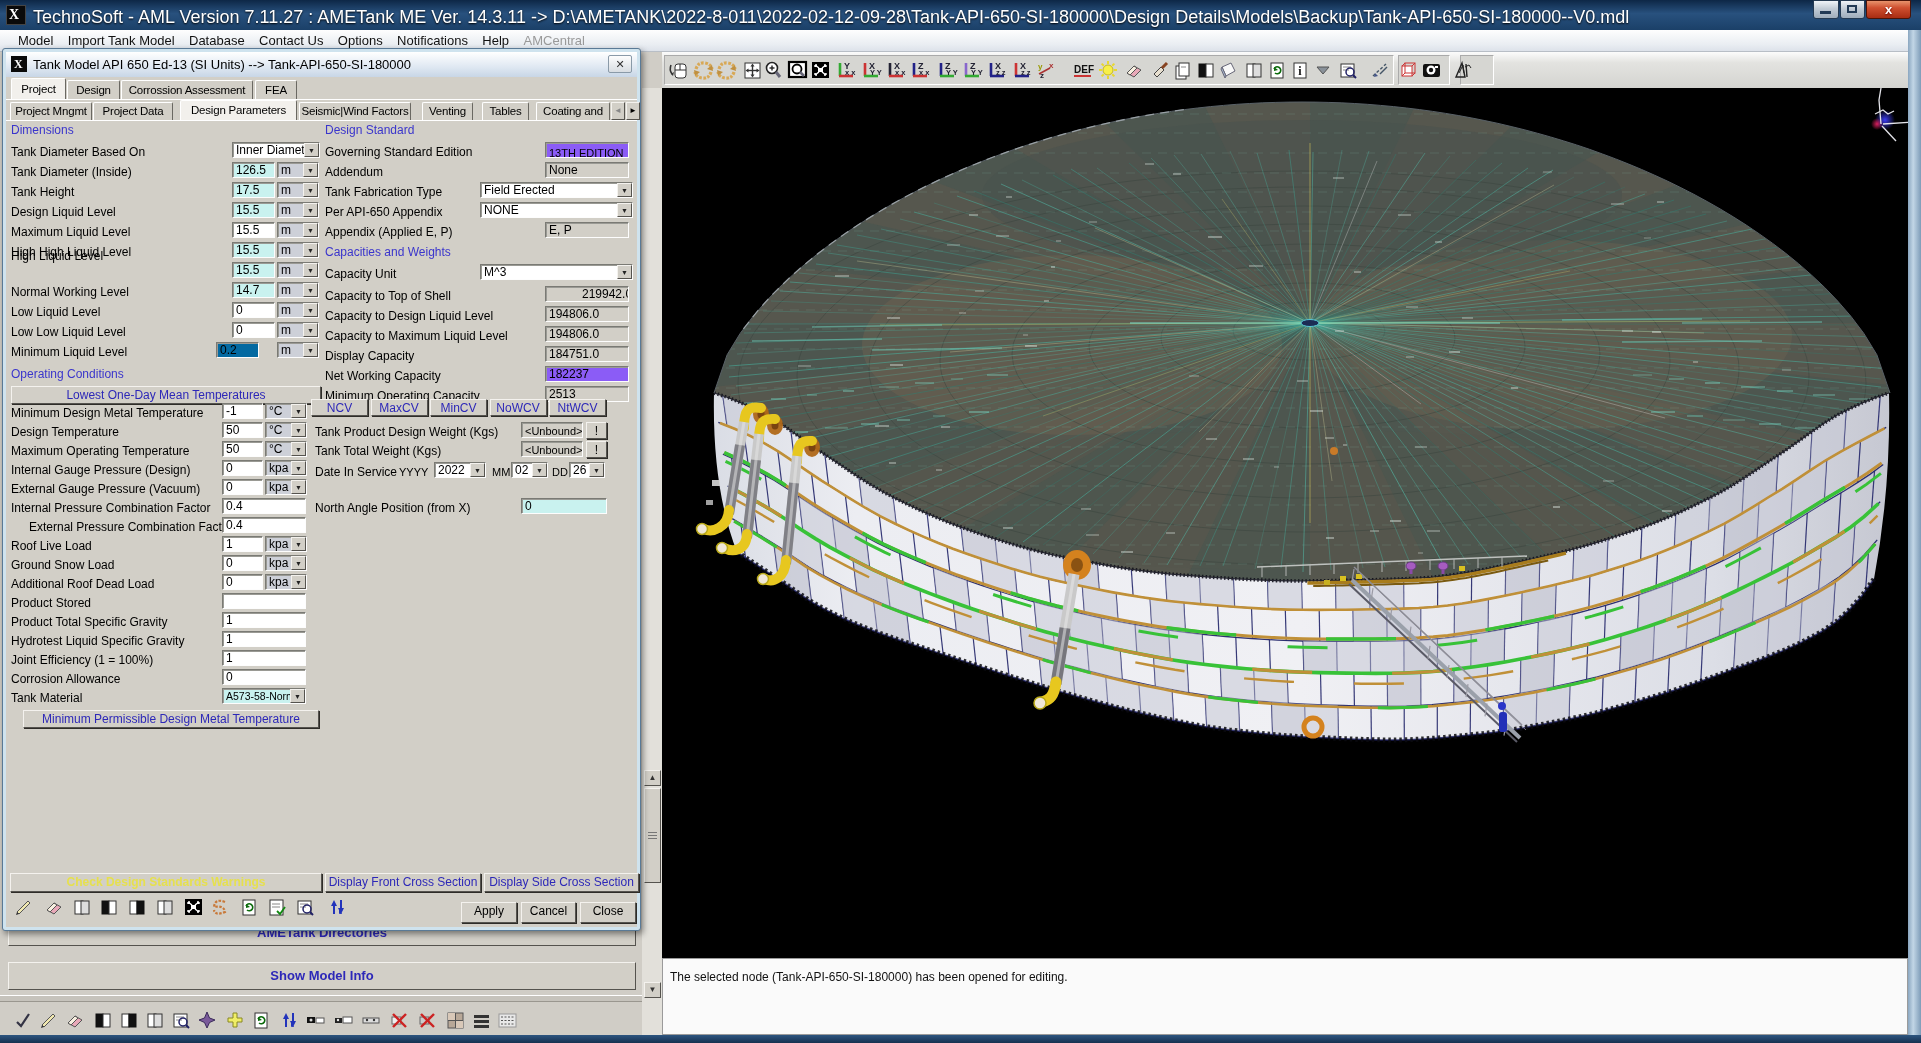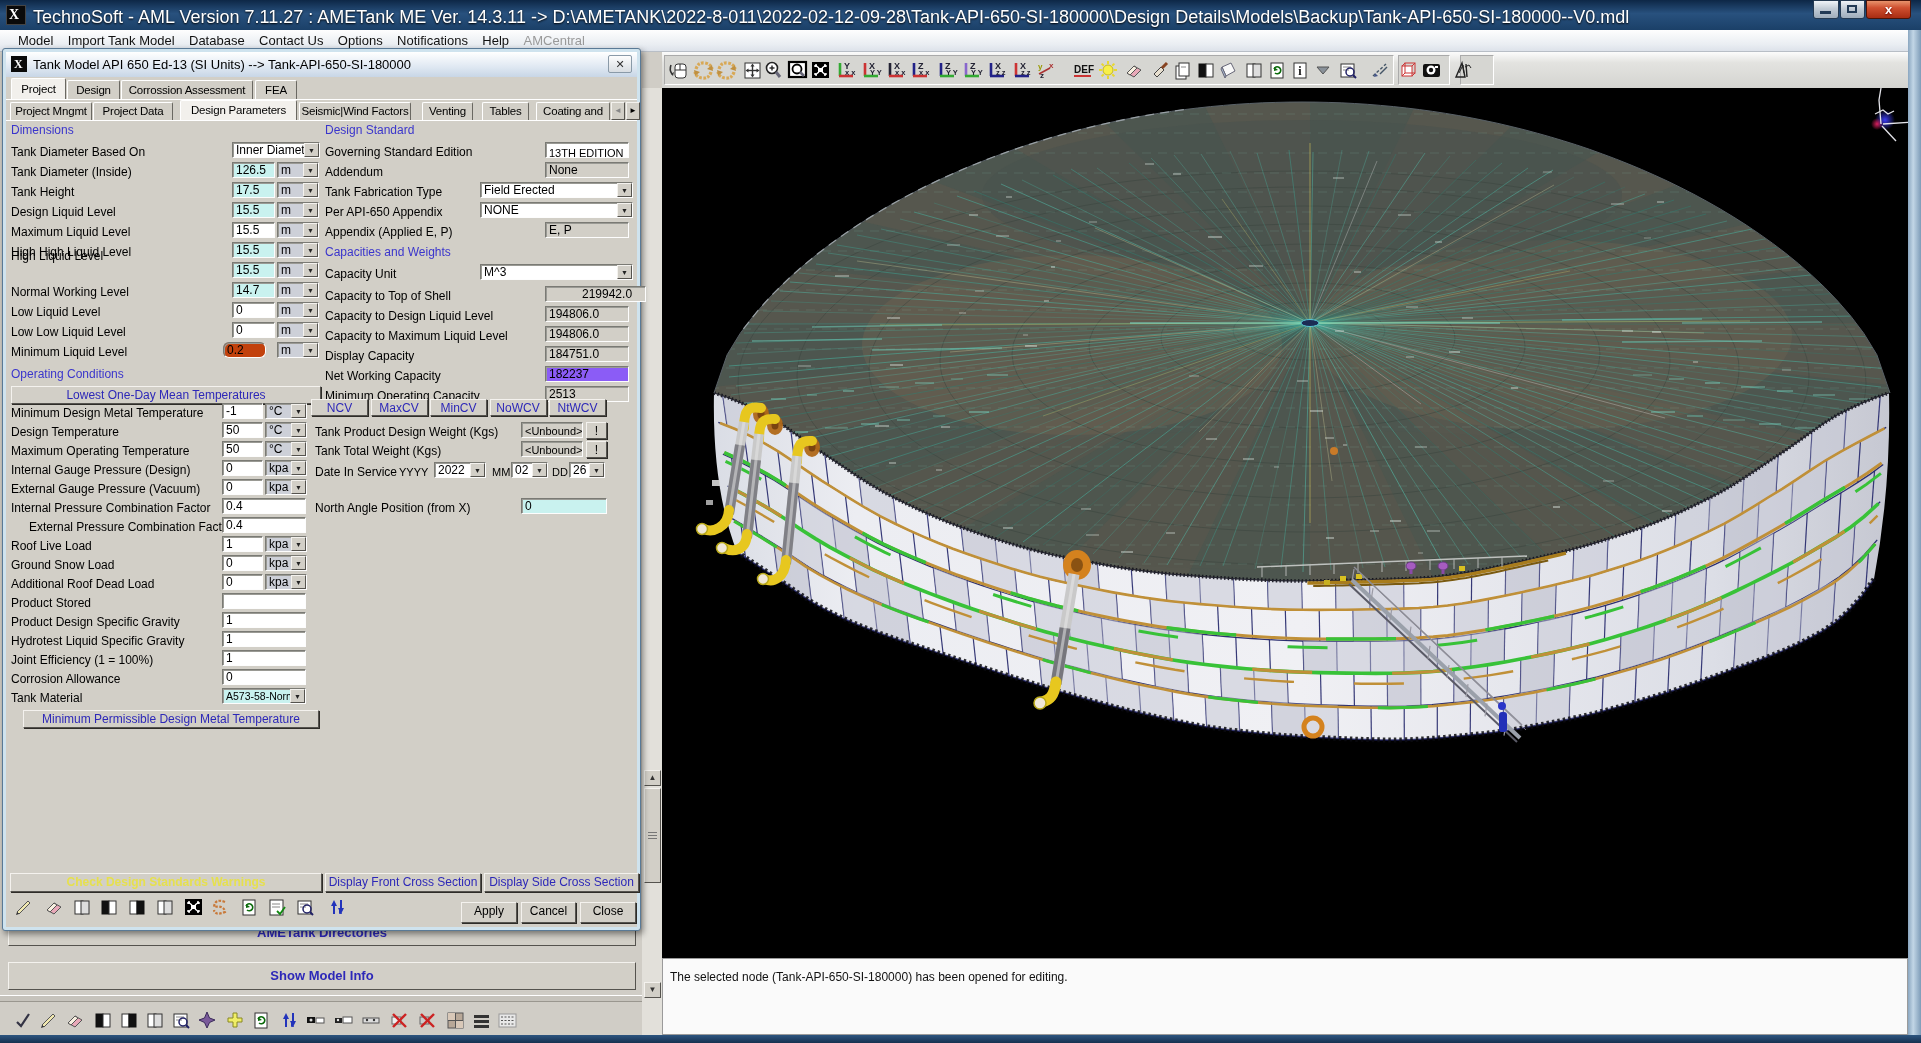--- a/index.html
+++ b/index.html
@@ -1011,30 +1011,30 @@
       <span class="dtx">m</span>
       <span class="da">▼</span>
     </div>
     <div class="lb" style="left:8px;top:277px">Low Low Liquid Level</div>
     <div class="inp" style="left:229px;top:273px;width:43px;height:16px;background:#fff;">0</div>
     <div class="inp" style="left:274px;top:273px;width:42px;height:16px;background:#cdd0d8">
       <span class="dtx">m</span>
       <span class="da">▼</span>
     </div>
     <div class="lb" style="left:8px;top:297px">Minimum Liquid Level</div>
-    <div class="inp" style="left:220px;top:293px;width:43px;height:16px;background:#c2410c;border-radius:6px;">0.2</div>
+    <div class="inp" style="left:213px;top:293px;width:43px;height:16px;background:#0369a1;">0.2</div>
     <div class="inp" style="left:274px;top:293px;width:42px;height:16px;background:#cdd0d8">
       <span class="dtx">m</span>
       <span class="da">▼</span>
     </div>
     <div class="hd" style="left:8px;top:319px">Operating Conditions</div>
     <div class="btnb" style="left:8px;top:337px;width:310px;height:18px">Lowest One-Day Mean Temperatures</div>
     <div class="hd" style="left:322px;top:75px">Design Standard</div>
     <div class="lb" style="left:322px;top:97px">Governing Standard Edition</div>
-    <div class="inp" style="left:542px;top:93px;width:84px;height:16px;background:#ffffff;font-size:11px;padding-top:4px">13TH EDITION</div>
+    <div class="inp" style="left:542px;top:93px;width:84px;height:16px;background:#8b5cf6;font-size:11px;padding-top:4px">13TH EDITION</div>
     <div class="lb" style="left:322px;top:117px">Addendum</div>
     <div class="inp" style="left:542px;top:113px;width:84px;height:16px;background:#d2cfc7;">None</div>
     <div class="lb" style="left:322px;top:137px">Tank Fabrication Type</div>
     <div class="inp" style="left:477px;top:133px;width:153px;height:16px;background:#fff">
       <span class="dtx">Field Erected</span>
       <span class="da">▼</span>
     </div>
     <div class="lb" style="left:322px;top:157px">Per API-650 Appendix</div>
     <div class="inp" style="left:477px;top:153px;width:153px;height:16px;background:#fff">
       <span class="dtx">NONE</span>
@@ -1042,21 +1042,21 @@
     </div>
     <div class="lb" style="left:322px;top:177px">Appendix (Applied E, P)</div>
     <div class="inp" style="left:542px;top:173px;width:84px;height:16px;background:#d2cfc7;">E, P</div>
     <div class="hd" style="left:322px;top:197px">Capacities and Weights</div>
     <div class="lb" style="left:322px;top:219px">Capacity Unit</div>
     <div class="inp" style="left:477px;top:215px;width:153px;height:16px;background:#fff">
       <span class="dtx">M^3</span>
       <span class="da">▼</span>
     </div>
     <div class="lb" style="left:322px;top:241px">Capacity to Top of Shell</div>
-    <div class="inp" style="left:542px;top:237px;width:101px;height:16px;background:#d2cfc7;padding-left:36px;">219942.0</div>
+    <div class="inp" style="left:542px;top:237px;width:84px;height:16px;background:#d2cfc7;padding-left:36px;">219942.0</div>
     <div class="lb" style="left:322px;top:261px">Capacity to Design Liquid Level</div>
     <div class="inp" style="left:542px;top:257px;width:84px;height:16px;background:#d2cfc7;">194806.0</div>
     <div class="lb" style="left:322px;top:281px">Capacity to Maximum Liquid Level</div>
     <div class="inp" style="left:542px;top:277px;width:84px;height:16px;background:#d2cfc7;">194806.0</div>
     <div class="lb" style="left:322px;top:301px">Display Capacity</div>
     <div class="inp" style="left:542px;top:297px;width:84px;height:16px;background:#d2cfc7;">184751.0</div>
     <div class="lb" style="left:322px;top:321px">Net Working Capacity</div>
     <div class="inp" style="left:542px;top:317px;width:84px;height:16px;background:#8b5cf6;">182237</div>
     <div class="lb" style="left:322px;top:341px">Minimum Operating Capacity</div>
     <div class="inp" style="left:542px;top:337px;width:84px;height:16px;background:#d2cfc7;">2513</div>
@@ -1107,21 +1107,21 @@
       <span class="da">▼</span>
     </div>
     <div class="lb" style="left:8px;top:529px">Additional Roof Dead Load</div>
     <div class="inp" style="left:219px;top:525px;width:41px;height:16px;background:#fff;">0</div>
     <div class="inp" style="left:262px;top:525px;width:42px;height:16px;background:#cdd0d8">
       <span class="dtx">kpa</span>
       <span class="da">▼</span>
     </div>
     <div class="lb" style="left:8px;top:548px">Product Stored</div>
     <div class="inp" style="left:219px;top:544px;width:84px;height:16px;background:#fff;"></div>
-    <div class="lb" style="left:8px;top:567px">Product Design Specific Gravity</div>
+    <div class="lb" style="left:8px;top:567px">Product Total Specific Gravity</div>
     <div class="inp" style="left:219px;top:563px;width:84px;height:16px;background:#fff;">1</div>
     <div class="lb" style="left:8px;top:586px">Hydrotest Liquid Specific Gravity</div>
     <div class="inp" style="left:219px;top:582px;width:84px;height:16px;background:#fff;">1</div>
     <div class="lb" style="left:8px;top:605px">Joint Efficiency (1 = 100%)</div>
     <div class="inp" style="left:219px;top:601px;width:84px;height:16px;background:#fff;">1</div>
     <div class="lb" style="left:8px;top:624px">Corrosion Allowance</div>
     <div class="inp" style="left:219px;top:620px;width:84px;height:16px;background:#fff;">0</div>
     <div class="lb" style="left:8px;top:643px">Tank Material</div>
     <div class="inp" style="left:219px;top:639px;width:84px;height:16px;background:#c9f2ef">
       <span class="dtx"><span style="font-size:10.5px">A573-58-Norm</span></span>

